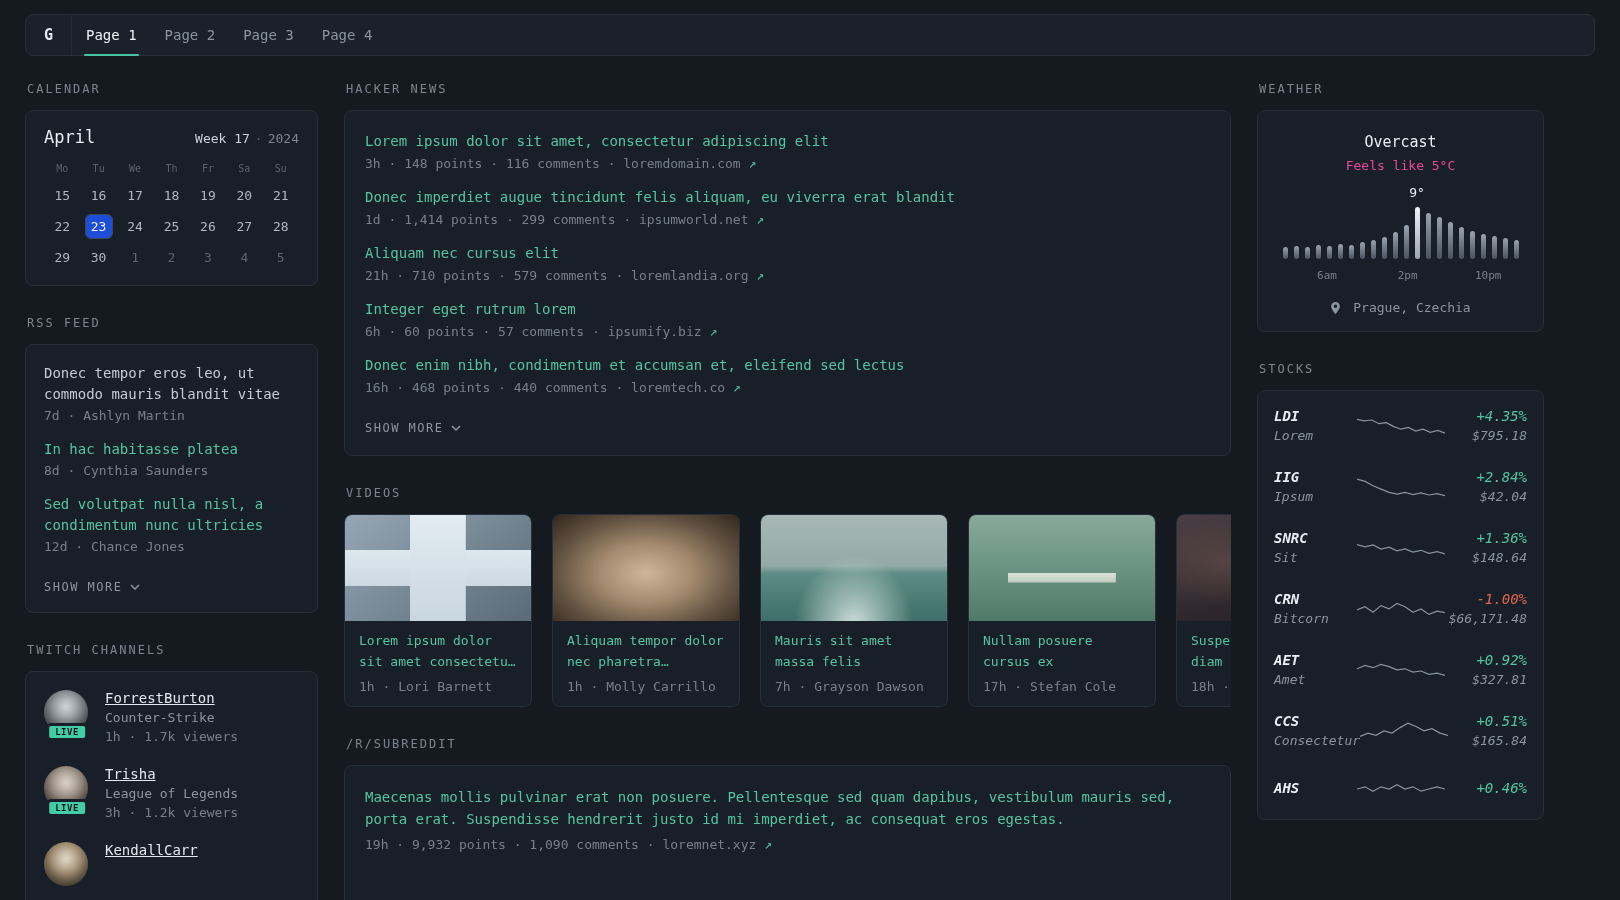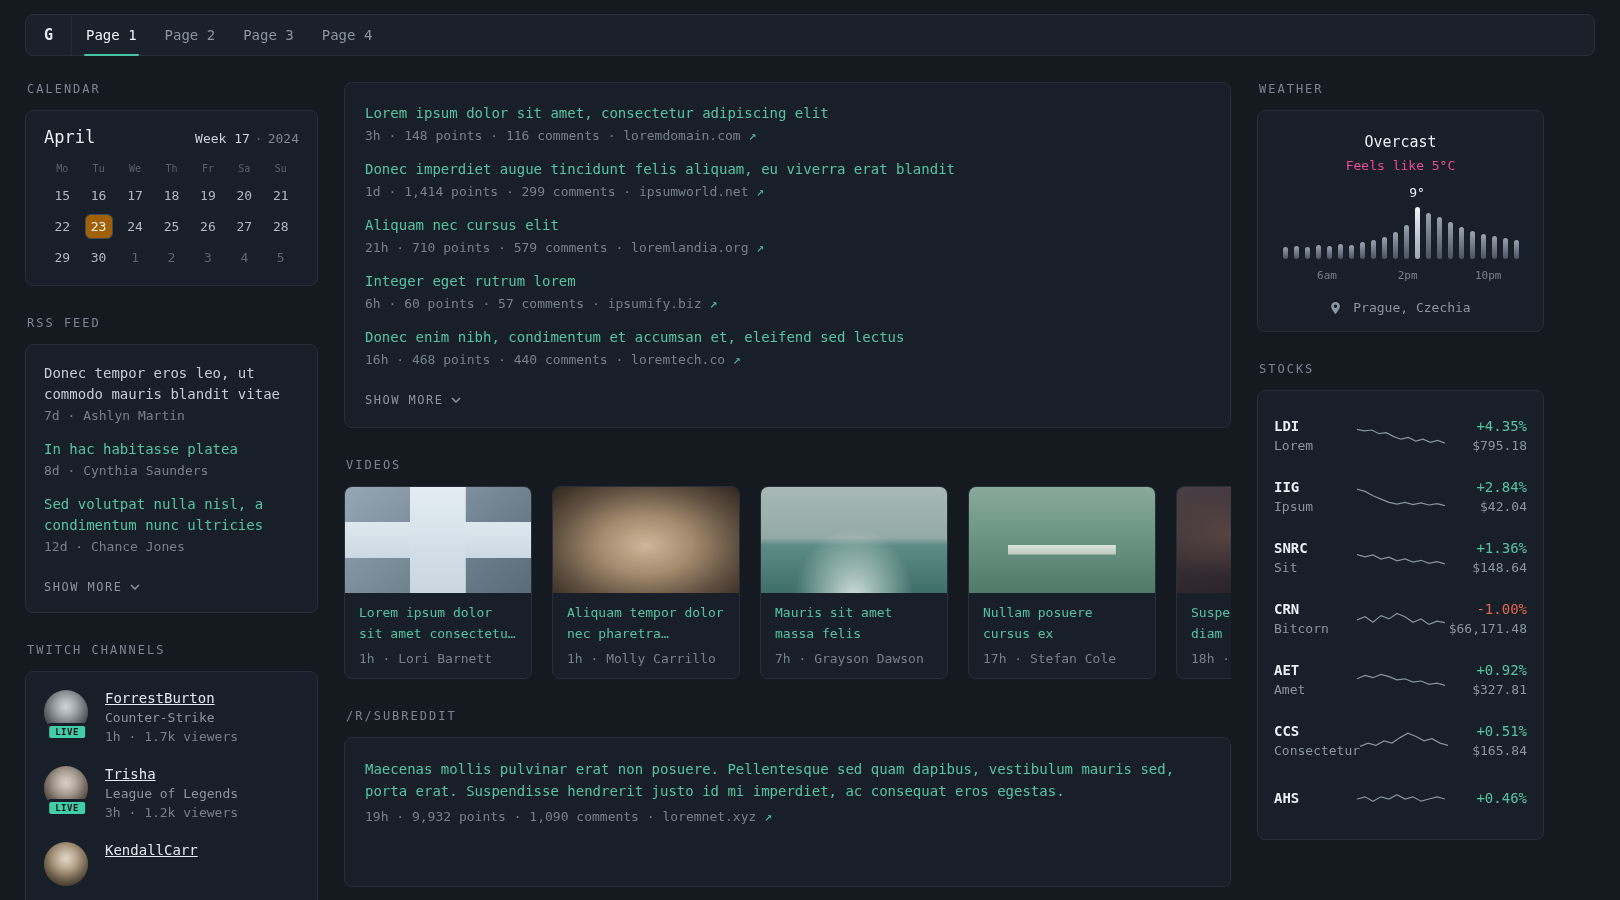--- a/index.html
+++ b/index.html
@@ -44,21 +44,21 @@
   .cal-week-wrap { font-size:13px; }
   .cal-week { color:#c9d2dc; }
   .cal-sep { color:#59636f; margin:0 5px; }
   .cal-year { color:#7b8591; }
   .cal-dh-row, .cal-grid { display:grid; grid-template-columns:repeat(7,1fr); }
   .cal-dh-row { margin:16px 0 6px; }
   .cal-dh { text-align:center; font-size:10px; color:#58626e; }
   .cal-cell { display:flex; align-items:center; justify-content:center; height:31px; cursor:pointer; }
   .cal-cell span { min-width:28px; height:25px; line-height:24px; padding:0 2px; text-align:center; font-size:13px; color:#aeb8c3; border-radius:6px; border:1px solid transparent; }
   .cal-cell.dim span { color:#5a6471; }
-  .cal-cell.selected span { border-color:#3e4957; background:#a16207; color:#eef3f8; }
+  .cal-cell.selected span { border-color:#3e4957; background:#1d4ed8; color:#eef3f8; }
 
   
   .padbox { padding:18px; }
   .feed-item { margin-bottom:16px; }
   .feed-title { font-size:14px; line-height:1.5; color:#c3ccd6; cursor:pointer; }
   .feed-title.hl { color:#54c5a2; }
   .feed-meta { font-size:13px; color:#76808d; margin-top:3px; }
   .show-more { display:inline-flex; align-items:center; gap:7px; font-size:12px; letter-spacing:1.5px; color:#8a95a1; cursor:pointer; margin-top:10px; }
 
   .hn { padding:20px; }
@@ -120,21 +120,21 @@
   .wx-feels { font-size:13px; color:#ec4899; margin-top:7px;text-align:center; }
   .wx-chart { position:relative; height:52px; margin:34px 6px 0; display:flex; align-items:flex-end; justify-content:center; gap:6px; }
   .wx-bar { width:5px; border-radius:3px; background:linear-gradient(to bottom,#99a3b0,#49525f); position:relative; }
   .wx-bar.hi { background:linear-gradient(to bottom,#eef3f8,#9aa6b3); }
   .wx-temp-label { position:absolute; bottom:100%; margin-bottom:7px; left:50%; transform:translateX(-50%); font-size:13px; color:#e8eef4; white-space:nowrap; }
   .wx-times { position:relative; height:15px; margin:10px 6px 16px; font-size:11px; color:#76808d; }
   .wx-time { position:absolute; transform:translateX(-50%); }
   .wx-loc { display:flex; align-items:center; justify-content:center; gap:12px; font-size:13px; color:#8a95a1; margin-top:4px; }
 
   
-  .stocks { padding:14px 16px; }
+  .stocks { padding:4px 16px;font-style:italic; }
   .stock-row { display:grid; grid-template-columns:1fr auto 1fr; align-items:center; padding:13px 0; }
   .st-ticker { font-size:14px; font-weight:bold; color:#e8eef4; }
   .st-name { font-size:13px; color:#8a95a1; margin-top:4px; }
   .st-spark { justify-self:center; line-height:0; }
   .st-right { text-align:right; }
   .st-change { font-size:14px; }
   .st-change.up { color:#54c5a2; }
   .st-change.down { color:#e0654d; }
   .st-price { font-size:13px; color:#8a95a1; margin-top:4px; }
 </style>
@@ -305,20 +305,21 @@
               </div>
             </div>
         </div>
       </div>
 
     </div>
 
     <div>
 
       <div class="section">
+        <div class="section-title">HACKER NEWS</div>
         <div class="card hn">
           <div>
               <div class="hn-item">
                 <div class="hn-title">Lorem ipsum dolor sit amet, consectetur adipiscing elit</div>
                 <div class="hn-meta">3h · 148 points · 116 comments · <span class="hn-domain">loremdomain.com</span><span class="arrow"> ↗</span></div>
               </div>
               <div class="hn-item">
                 <div class="hn-title">Donec imperdiet augue tincidunt felis aliquam, eu viverra erat blandit</div>
                 <div class="hn-meta">1d · 1,414 points · 299 comments · <span class="hn-domain">ipsumworld.net</span><span class="arrow"> ↗</span></div>
               </div>

